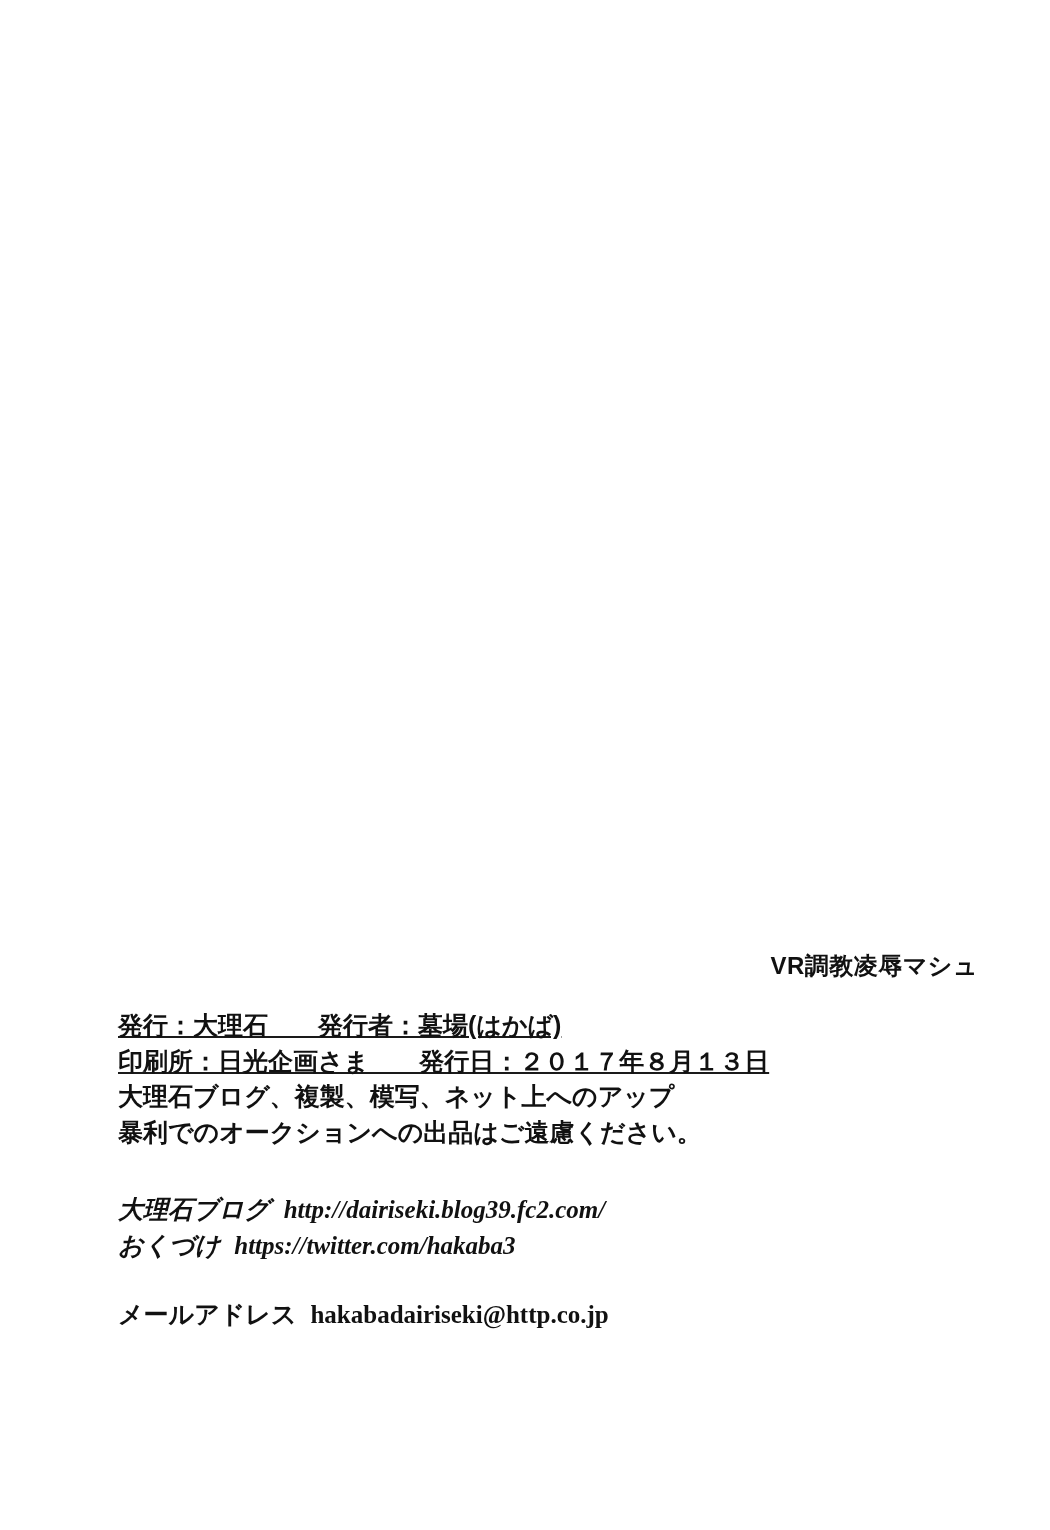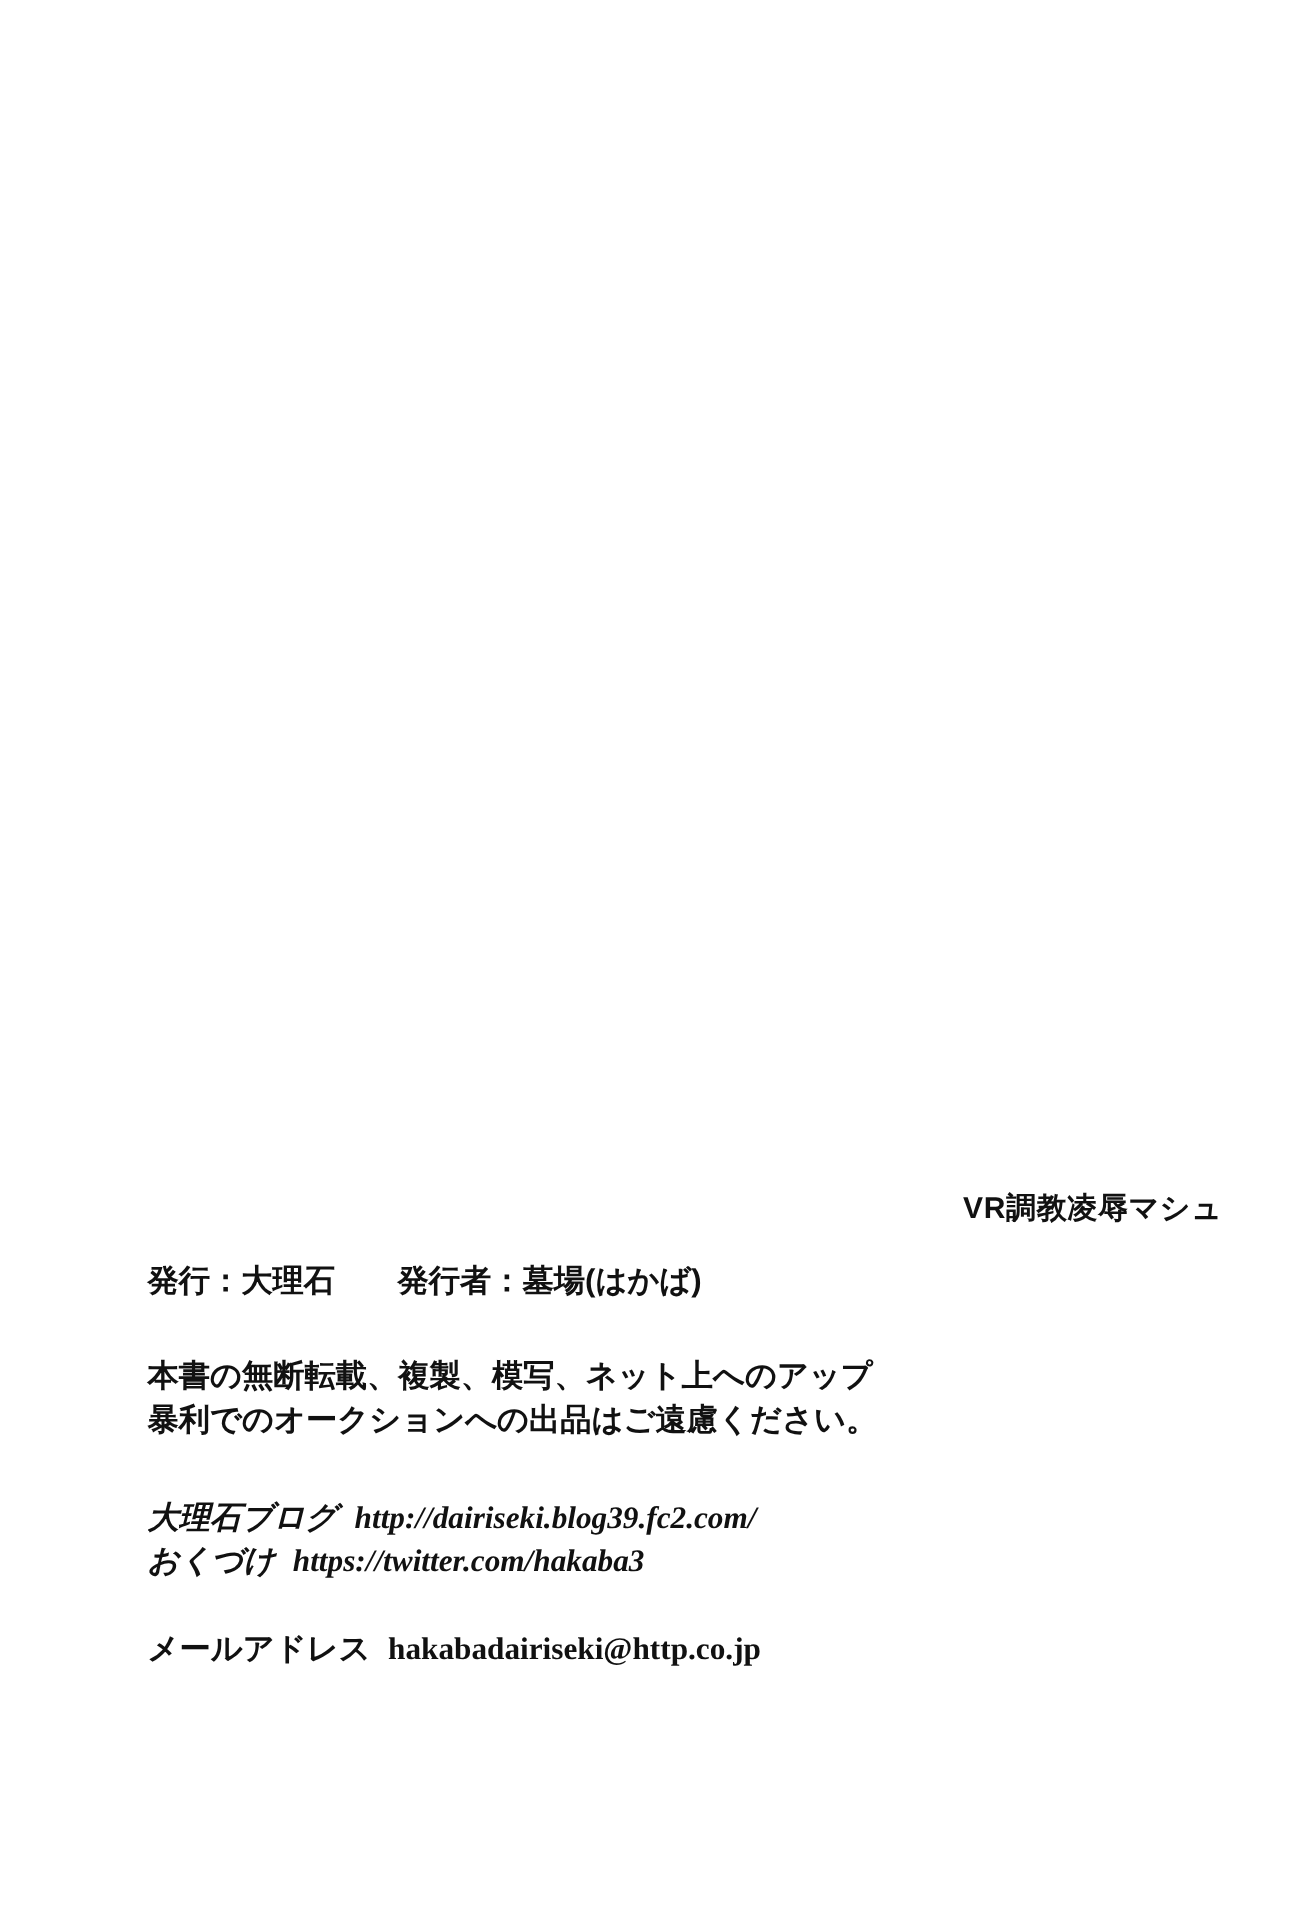--- a/index.html
+++ b/index.html
@@ -35,21 +35,21 @@
   }
   .title-line {
     font-size: 24px;
     font-weight: bold;
     letter-spacing: 0.5px;
     color: #111111;
     margin-bottom: 26px;
     text-align: right;
   }
   .credits {
-    margin-bottom: 40px;
+    text-decoration: underline;
   }
   .credits .line {
     font-size: 25px;
     font-weight: bold;
     color: #111111;
     line-height: 1.42;
     white-space: pre;
   }
   .notice {
     margin-bottom: 42px;
@@ -90,24 +90,25 @@
 
 <div class="page">
 
 
   <div class="body-block">
 
     <div class="title-line">VR調教凌辱マシュ</div>
 
     <div class="credits">
       <div class="line">発行：大理石　　発行者：墓場(はかば)</div>
+      <div class="line">印刷所：日光企画さま　　発行日：２０１７年８月１３日</div>
     </div>
 
     <div class="notice">
-      <div class="line">本書の無断転載、複製、模写、ネット上へのアップ</div>
+      <div class="line">大理石ブログ、複製、模写、ネット上へのアップ</div>
       <div class="line">暴利でのオークションへの出品はご遠慮ください。</div>
     </div>
 
     <div class="links">
       <div class="line"><span>大理石ブログ</span><span>&nbsp;&nbsp;</span><span class="url-text">http://dairiseki.blog39.fc2.com/</span></div>
       <div class="line"><span>おくづけ</span><span>&nbsp;&nbsp;</span><span class="url-text">https://twitter.com/hakaba3</span></div>
     </div>
 
     <div class="mail">
       <div class="line"><span>メールアドレス</span><span>&nbsp;&nbsp;</span><span class="url-text">hakabadairiseki@http.co.jp</span></div>

